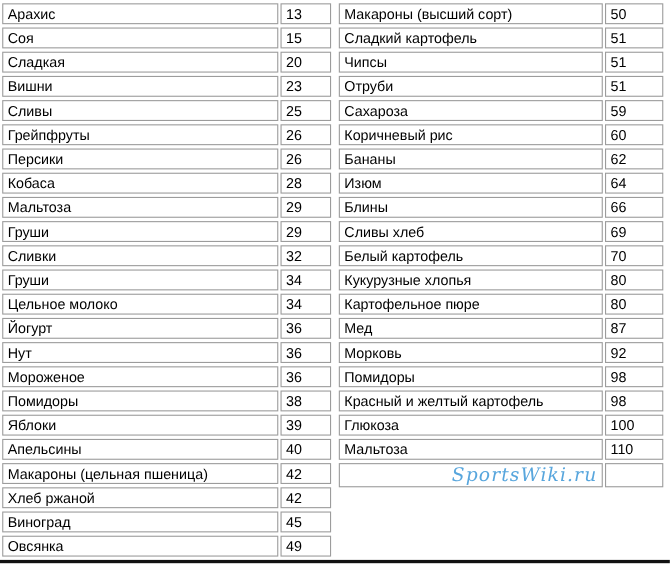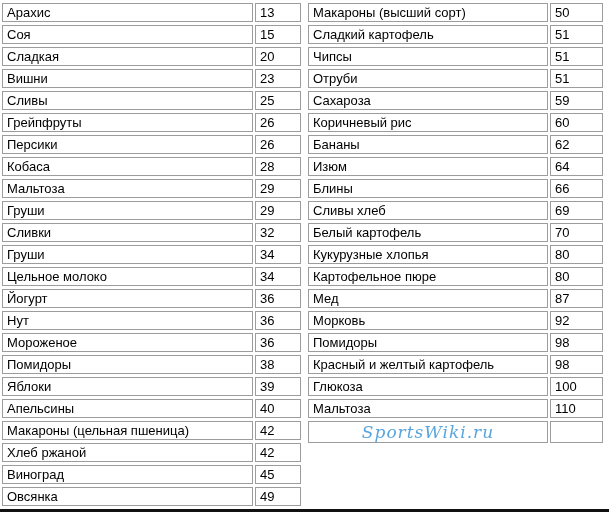--- a/index.html
+++ b/index.html
@@ -26,21 +26,21 @@
     padding: 0 4px;
     overflow: hidden;
     white-space: nowrap;
     background: #ffffff;
     vertical-align: middle;
   }
   .left col.c-name  { width: 251px; }
   .left col.c-val   { width: 46px; }
   .right col.c-name { width: 240px; }
   .right col.c-val  { width: 53px; }
-  td.logo-cell { text-align: center; margin-top: 16px; }
+  td.logo-cell { text-align: right; margin-top: 16px; }
   .logo {
     font-family: "DejaVu Serif", serif;
     font-style: italic;
     font-size: 17px;
     letter-spacing: 1px;
     color: var(--logo-color, #58a6dd);
   }
   .bottom-line {
     width: 609px;
     height: 3px;

